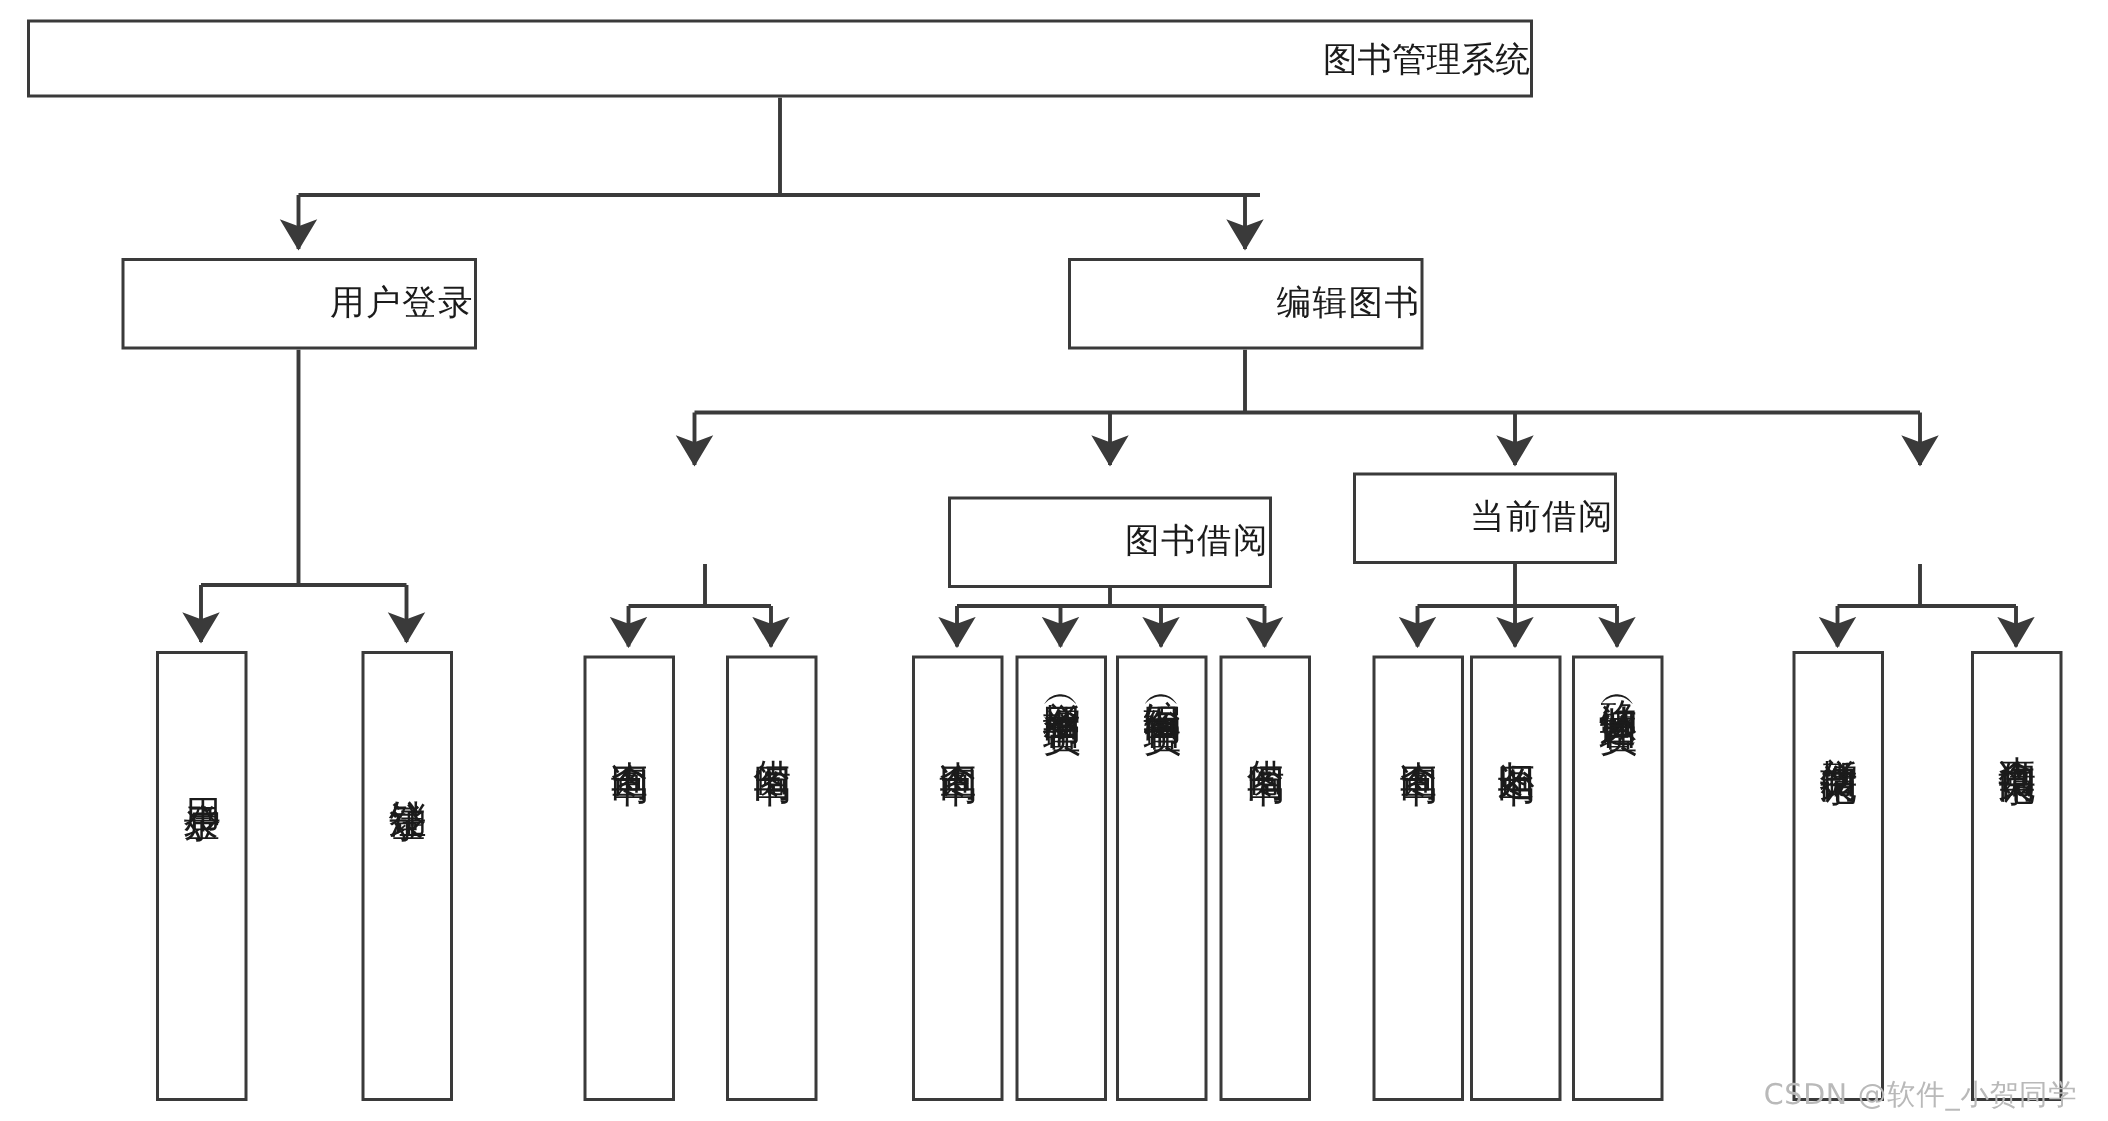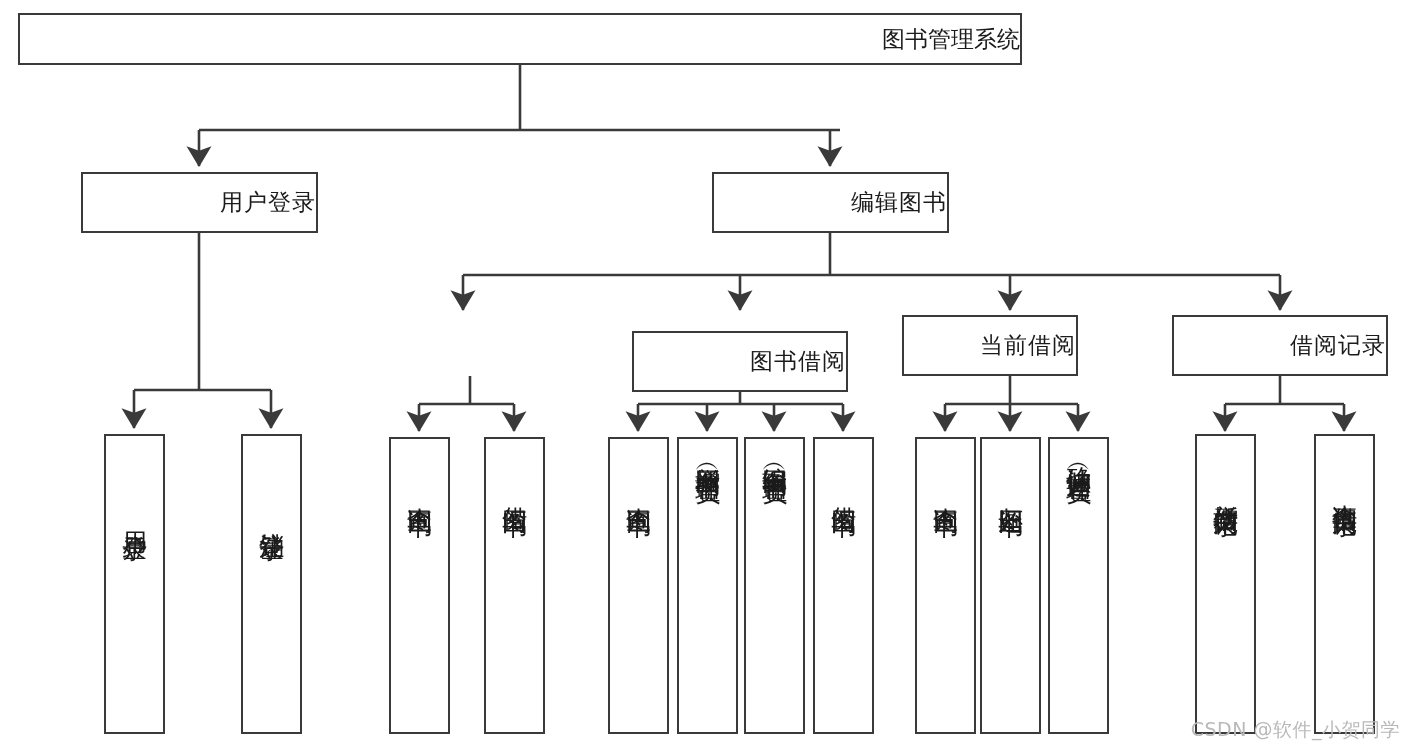--- a/index.html
+++ b/index.html
@@ -61,21 +61,21 @@
   svg.links {
     position: absolute;
     left: 0;
     top: 0;
     width: 1405px;
     height: 747px;
     pointer-events: none;
   }
   .watermark {
     position: absolute;
-    right: 5px;
+    right: 20px;
     bottom: 4px;
     font-size: 19px;
     color: #b9b9b9;
     letter-spacing: 0.5px;
     white-space: nowrap;
   }
 </style>
 </head>
 <body>
 
@@ -141,23 +141,20 @@
   <div class="node horiz" style="left:712px; top:172px; width:237px; height:61px;">
     <span>编辑图书</span>
   </div>
 
   <div class="node horiz" style="left:632px; top:315px; width:216px; height:61px;margin-top:16px;">
     <span>图书借阅</span>
   </div>
   <div class="node horiz" style="left:902px; top:315px; width:176px; height:61px;">
     <span>当前借阅</span>
   </div>
-  <div class="node horiz" style="left:1172px; top:315px; width:216px; height:61px;">
-    <span>借阅记录</span>
-  </div>
 
   <div class="node vert" style="left:104px; top:434px; width:61px; height:300px;">
     <span class="vtext mid">用户登录</span>
   </div>
   <div class="node vert" style="left:241px; top:434px; width:61px; height:300px;">
     <span class="vtext mid">注销登录</span>
   </div>
 
   <div class="node vert" style="left:389px; top:437px; width:61px; height:297px;">
     <span class="vtext mid2">查询图书</span>

